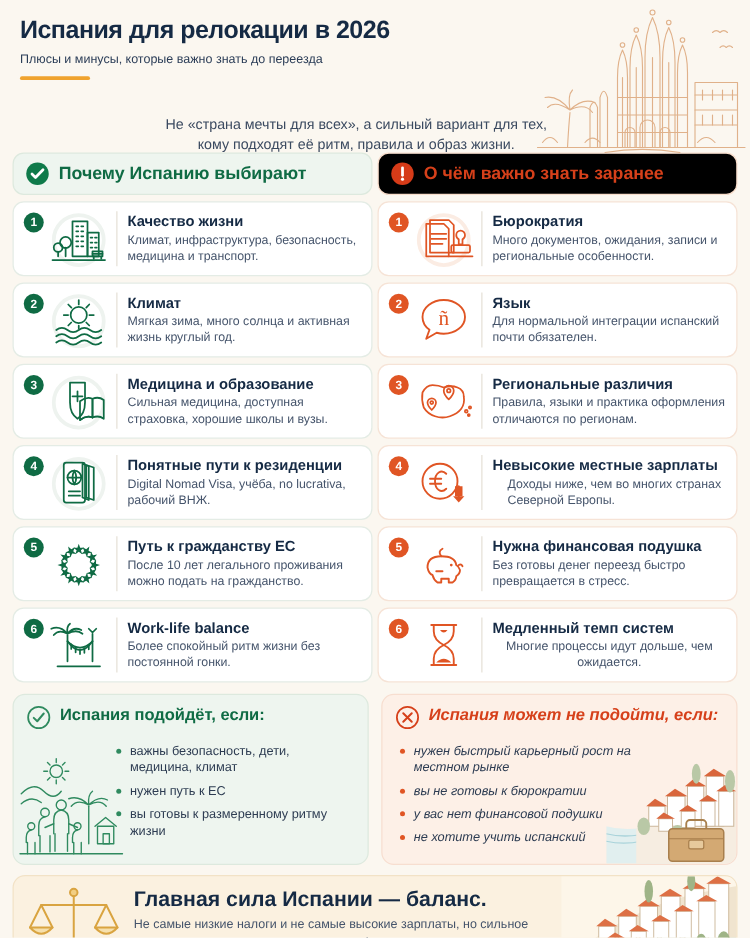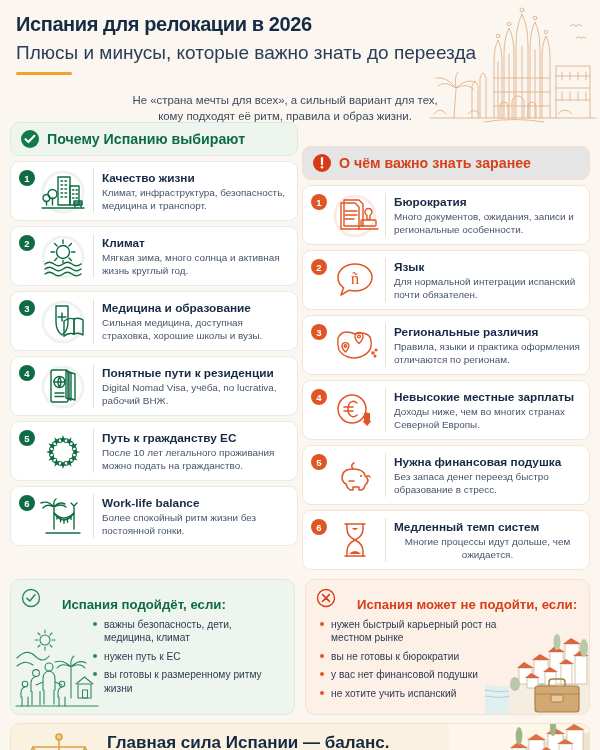--- a/index.html
+++ b/index.html
@@ -12,38 +12,38 @@
     position:relative;
   }
   .page{width:600px;height:750px;position:relative;box-sizing:border-box;}
 
   
   .header{position:relative;padding:14px 16px 4px 16px;height:122px;box-sizing:border-box;}
   .title{
     font-size:20px;font-weight:bold;letter-spacing:-0.4px;
     color:#152a44;line-height:1.05;margin:0 0 7px 0;white-space:nowrap;
   }
-  .subtitle{font-size:19px;color:#2b3d57;margin:0;line-height:1.2;}
+  .subtitle{font-size:10px;color:#2b3d57;margin:0;line-height:1.2;}
   .accent-rule{width:56px;height:3px;background:#f0a32e;margin-top:7px;border-radius:2px;}
   .lede{
     position:absolute;left:120px;right:150px;top:92px;
     text-align:center;font-size:11.4px;color:#3b4a60;line-height:1.42;
   }
   .header-art{position:absolute;right:0;top:0;width:176px;height:128px;pointer-events:none;}
 
   
   .cols{display:flex;gap:4px;padding:0 10px;box-sizing:border-box;}
   .col{flex:1;min-width:0;}
 
   .col-head{
     border-radius:9px;padding:7px 10px;display:flex;align-items:center;gap:8px;
     font-size:14.2px;font-weight:bold;margin-bottom:5px;box-sizing:border-box;
   }
   .col-head.pros{background:#eef5ef;border:1px solid #dde9de;color:#0f6b44;}
-  .col-head.cons{background:#e5e5e5;border:1px solid #f8ddcb;color:#d6401a;margin-top:24px;}
+  .col-head.cons{background:#000000;border:1px solid #f8ddcb;color:#d6401a;}
   .head-badge{width:18px;height:18px;border-radius:50%;flex:0 0 18px;display:flex;align-items:center;justify-content:center;}
   .head-badge svg{display:block;}
 
   .card{
     background:#fff;border:1px solid #e9e4da;border-radius:9px;
     display:flex;align-items:flex-start;gap:0;
     padding:6px 8px;margin-bottom:5px;box-sizing:border-box;position:relative;
   }
   .card.pros{border-color:#e4ece5;}
   .card.cons{border-color:#f6e3d6;}
@@ -61,22 +61,22 @@
   .card-title{font-size:11.8px;font-weight:bold;color:#152a44;line-height:1.22;margin-bottom:1px;}
   .card-desc{font-size:9.9px;color:#45546b;line-height:1.33;}
 
   
   .fits{display:flex;gap:10px;padding:4px 10px 0 10px;box-sizing:border-box;}
   .panel{
     flex:1;min-width:0;border-radius:10px;padding:8px 10px 9px 10px;
     position:relative;overflow:hidden;box-sizing:border-box;min-height:118px;
   }
   .panel.good{background:#eef5ef;border:1px solid #dde9de;}
-  .panel.bad{background:#fdf0e7;border:1px solid #f7ded0;}
-  .panel-head{display:flex;align-items:flex-end;gap:21px;margin-bottom:6px;}
+  .panel.bad{background:#fdf0e7;border:1px solid #f7ded0;font-style:italic;}
+  .panel-head{display:flex;align-items:flex-start;gap:7px;margin-bottom:6px;}
   .panel-title{font-size:13.2px;font-weight:bold;}
   .panel.good .panel-title{color:#0f6b44;}
   .panel.bad .panel-title{color:#d6401a;}
   .bullets{margin:0;padding:0;list-style:none;}
   .bullets li{
     font-size:10.2px;line-height:1.32;color:#2d3c52;
     position:relative;padding-left:11px;margin-bottom:5px;
   }
   .bullets li:before{
     content:"";position:absolute;left:0;top:4px;width:4px;height:4px;border-radius:50%;
@@ -392,41 +392,41 @@
               <path d="M16 20h9M16 24h9"></path>
               <path d="M39 26v9"></path>
             </g>
             <path d="M39 39l-4.5-5h9z" fill="#e05524"></path>
             <path d="M36 26h6v8h-6z" fill="#e05524"></path>
           </svg>
         </span>
         <span class="divider"></span>
         <span class="txt">
           <span class="card-title">Невысокие местные зарплаты</span>
-          <span class="card-desc" style="display:block;">Доходы ниже, чем во многих странах Северной Европы.</span>
+          <span class="card-desc" style="display:block;margin-left:12px;">Доходы ниже, чем во многих странах Северной Европы.</span>
         </span>
       </div>
 
       <div class="card cons">
         <span class="num cons">5</span>
         <span class="ico">
           <svg viewBox="0 0 54 46" width="54" height="46">
             <g fill="none" stroke="#e05524" stroke-width="1.5" stroke-linecap="round" stroke-linejoin="round">
               <path d="M14 26q0-9 11-9t12 7q2 1 3 4 0 3-3 5 0 3-3 5h-3v-3h-6v3h-3q-3-2-4-6-3-1-4-6Z"></path>
               <path d="M25 17q-3-4 1-6"></path>
               <circle cx="33" cy="24" r="1.1" fill="#e05524" stroke="none"></circle>
               <path d="M39 24q2-1 3 1"></path>
               <path d="M21 29h5"></path>
             </g>
           </svg>
         </span>
         <span class="divider"></span>
         <span class="txt">
           <span class="card-title">Нужна финансовая подушка</span>
-          <span class="card-desc" style="display:block;">Без запаса денег переезд быстро образование в стресс.</span>
+          <span class="card-desc" style="display:block;">Без готовы денег переезд быстро превращается в стресс.</span>
         </span>
       </div>
 
       <div class="card cons">
         <span class="num cons">6</span>
         <span class="ico">
           <svg viewBox="0 0 54 46" width="54" height="46">
             <g fill="none" stroke="#e05524" stroke-width="1.5" stroke-linecap="round" stroke-linejoin="round">
               <path d="M17 7h20M17 39h20"></path>
               <path d="M19 7v5q0 7 8 11 8-4 8-11V7"></path>

